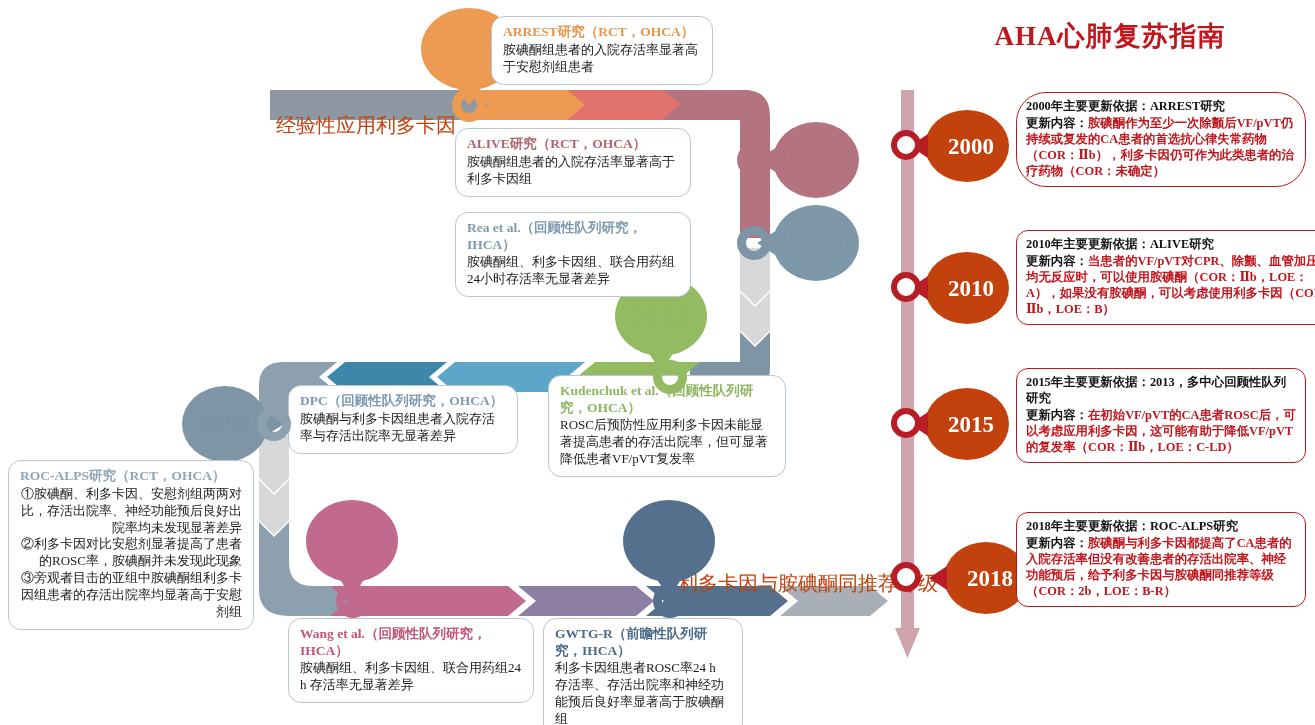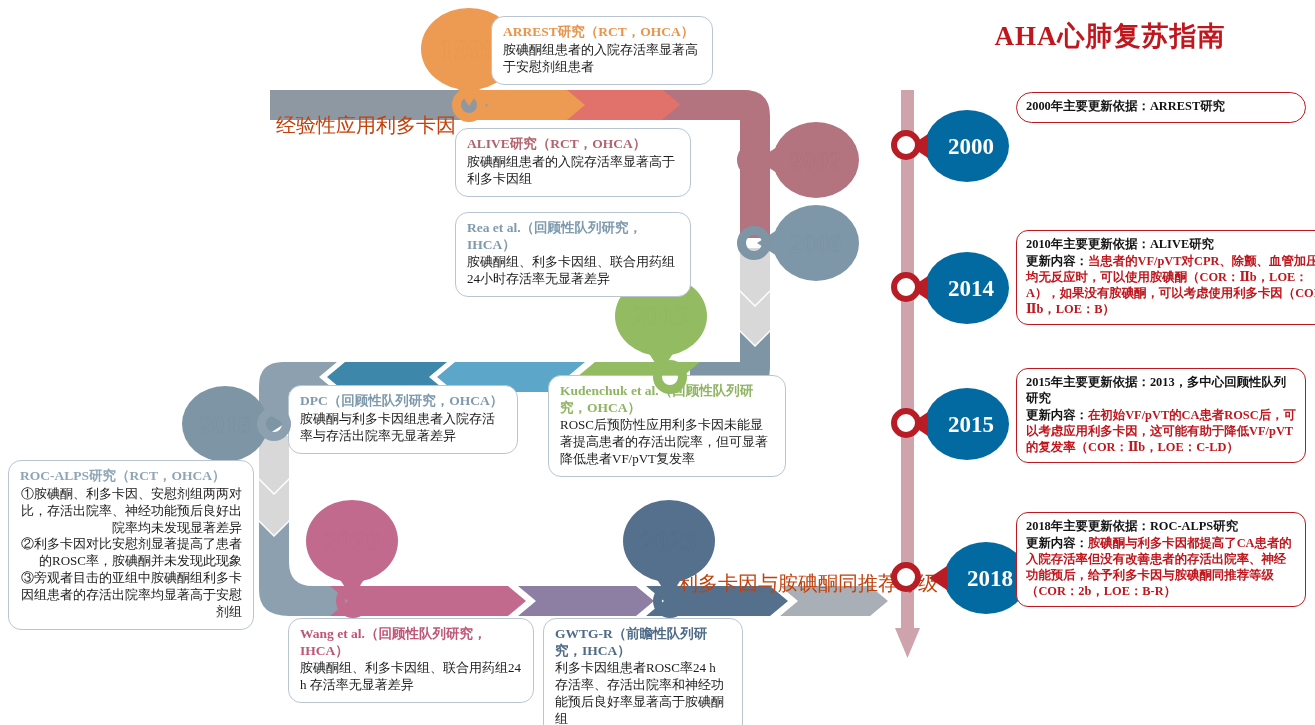--- a/index.html
+++ b/index.html
@@ -69,21 +69,21 @@
     position:absolute;box-sizing:border-box;
     border:1.6px solid #C0171E;border-radius:12px;background:#fff;
     padding:6px 9px 7px 9px;z-index:8;
   }
   .gcard .g1{font-size:12.4px;font-weight:bold;color:#141414;line-height:1.28;
     font-family:"Liberation Serif","DejaVu Serif",serif;}
   .gcard .g2{font-size:12.4px;font-weight:bold;color:#C0171E;line-height:1.30;
     font-family:"Liberation Serif","DejaVu Serif",serif;}
   .gcard .g2 .lead{color:#141414;}
   .rnode{
-    position:absolute;border-radius:50%;background:#0369a1;color:#B81C24;
+    position:absolute;border-radius:50%;background:#c2410c;color:#B81C24;
     display:flex;align-items:center;justify-content:center;z-index:7;
   }
   .rnode .yr{color:#fff;font-size:23px;font-weight:bold;line-height:1;
     font-family:"Liberation Serif","DejaVu Serif",serif;padding-left:8px;}
   .rnode::after{
     content:"";position:absolute;top:50%;left:-15px;transform:translateY(-50%);
     width:0;height:0;border-top:12px solid transparent;border-bottom:12px solid transparent;
     border-right:18px solid currentColor;
   }
   .rring{position:absolute;border-radius:50%;box-sizing:border-box;
@@ -222,25 +222,28 @@
     <rect x="11" y="0" width="13" height="540" fill="#CFA3AC"></rect>
     <path d="M5,538 L30,538 L17.5,568 Z" fill="#CFA3AC"></path>
   </svg>
 
   <div class="rring" style="left:891px;top:130px;width:30px;height:30px;"></div>
   <div class="rnode" style="left:925px;top:110px;width:84px;height:72px;">
     <span class="yr">2000</span>
   </div>
   <div class="gcard" style="left:1016px;top:92px;width:290px;border-radius:30px;">
     <div class="g1">2000年主要更新依据：ARREST研究</div>
+    <div class="g2">
+      <span class="lead">更新内容：</span><span>胺碘酮作为至少一次除颤后VF/pVT仍持续或复发的CA患者的首选抗心律失常药物（COR：Ⅱb），利多卡因仍可作为此类患者的治疗药物（COR：未确定）</span>
+    </div>
   </div>
 
   <div class="rring" style="left:891px;top:272px;width:30px;height:30px;"></div>
   <div class="rnode" style="left:925px;top:252px;width:84px;height:72px;">
-    <span class="yr">2014</span>
+    <span class="yr">2010</span>
   </div>
   <div class="gcard" style="left:1016px;top:230px;width:332px;">
     <div class="g1">2010年主要更新依据：ALIVE研究</div>
     <div class="g2">
       <span class="lead">更新内容：</span><span>当患者的VF/pVT对CPR、除颤、血管加压素均无反应时，可以使用胺碘酮（COR：Ⅱb，LOE：A），如果没有胺碘酮，可以考虑使用利多卡因（COR：Ⅱb，LOE：B）</span>
     </div>
   </div>
 
   <div class="rring" style="left:891px;top:408px;width:30px;height:30px;"></div>
   <div class="rnode" style="left:925px;top:388px;width:84px;height:72px;">

